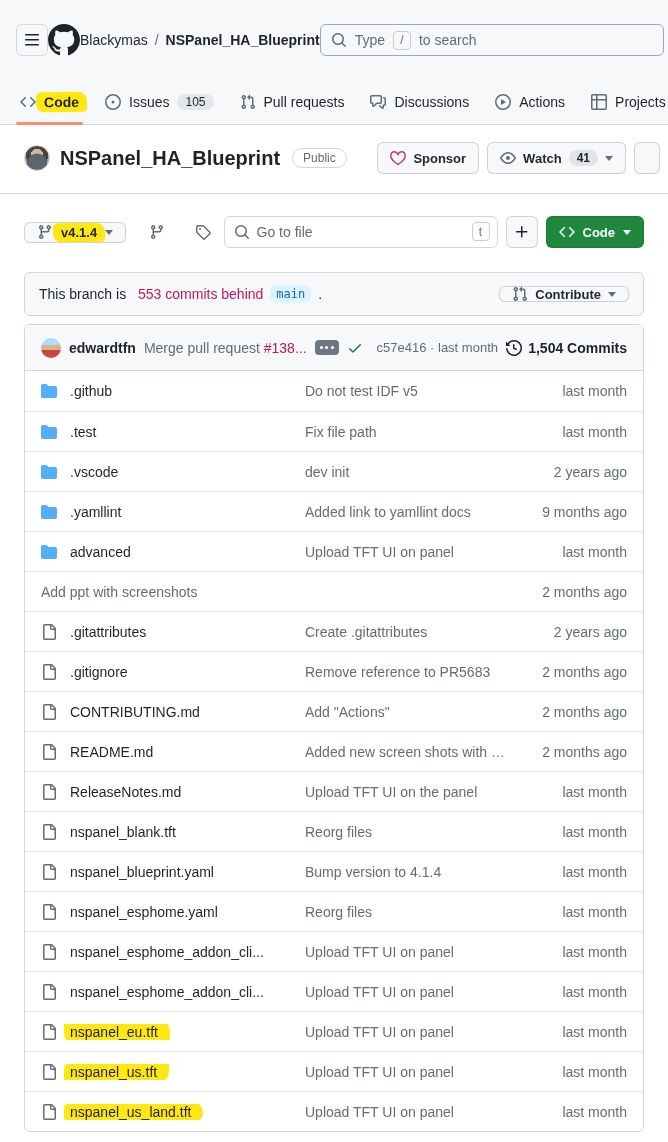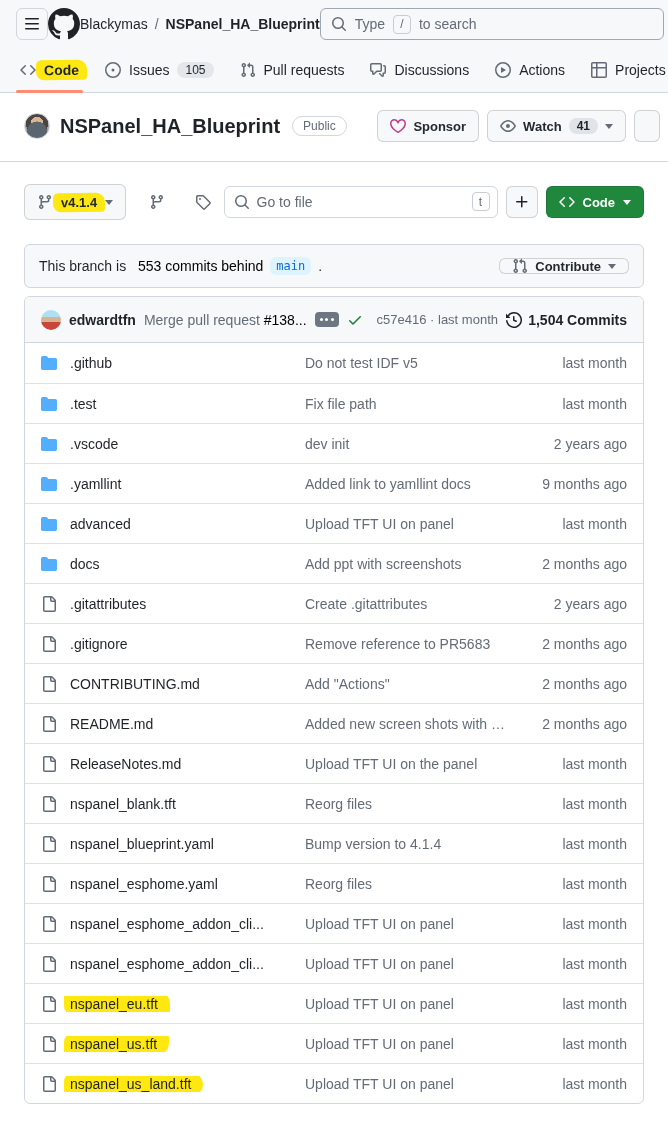--- a/index.html
+++ b/index.html
@@ -3,21 +3,21 @@
 <meta charset="utf-8">
 <style>
   * { box-sizing: border-box; margin: 0; padding: 0; }
   html, body { width: 668px; height: 1142px; overflow: hidden; background: #fff; }
   body { font-family: "Liberation Sans", sans-serif; font-size: 14px; color: #1f2328; }
   svg { display: block; }
   .oct { fill: #636c76; }
   .oct-dark { fill: #1f2328; }
 
   
-  .app-header { display: flex; align-items: center; padding: 8px 16px; background: #f6f8fa; }
+  .app-header { display: flex; align-items: center; padding: 24px 16px; background: #f6f8fa; }
   .hamburger-btn { width: 32px; height: 32px; border: 1px solid #d0d7de; border-radius: 6px; background: transparent; display: flex; align-items: center; justify-content: center; cursor: pointer; }
   .gh-logo { width: 32px; height: 32px; }
   .crumb { display: flex; align-items: center; gap: 7px; white-space: nowrap; }
   .crumb .owner { color: #1f2328; }
   .crumb .sep { color: #656d76; }
   .crumb .repo { font-weight: 700; }
   .hdr-search { margin-left: auto; margin-right: -12px; flex: 1; min-width: 262px; height: 32px; border: 1px solid #9ea7b3; border-radius: 6px; background: #f6f8fa; display: flex; align-items: center; gap: 8px; padding: 0 10px; color: #636c76; }
   .kbd { display: inline-flex; align-items: center; justify-content: center; min-width: 18px; height: 19px; padding: 0 4px; border: 1px solid #ciccd4; border: 1px solid #c8ccd4; border-radius: 4px; font-size: 12px; color: #636c76; background: transparent; }
 
   
@@ -39,36 +39,36 @@
   .pill-badge { border: 1px solid #d0d7de; color: #636c76; border-radius: 2em; font-size: 12px; padding: 2px 10px; margin-left: 2px; }
   .head-actions { margin-left: auto; display: flex; gap: 8px; }
   .btn { display: inline-flex; align-items: center; gap: 7px; height: 32px; padding: 0 12px; background: #f6f8fa; border: 1px solid rgba(31,35,40,0.18); border-radius: 6px; font-size: 13px; font-weight: 700; color: #24292f; cursor: pointer; white-space: nowrap; }
   .btn .counter { background: #e0e3e7; }
   .caret { width: 0; height: 0; border-left: 4px solid transparent; border-right: 4px solid transparent; border-top: 5px solid #636c76; }
   .btn-sliver { width: 26px; margin-right: -16px; padding: 0; }
 
   
   .main { padding: 22px 24px 0; }
   .toolbar { display: flex; align-items: center; }
-  .branch-btn { height: 36px; gap: 8px; text-align: right; }
+  .branch-btn { height: 21px; gap: 8px; text-align: right; }
   .branch-btn .branch-name { font-weight: 700; font-size: 13px; }
   .icon-link { width: 34px; height: 32px; display: flex; align-items: center; justify-content: center; cursor: pointer; }
   .icon-links { display: flex; gap: 12px; margin-left: 14px; }
   .goto-wrap { margin-left: auto; position: relative; width: 274px; }
   .goto-input { width: 100%; height: 32px; border: 1px solid #d0d7de; border-radius: 6px; padding: 0 34px 0 32px; font-size: 14px; color: #1f2328; background: #fff; font-family: "Liberation Sans", sans-serif; }
   .goto-input::placeholder { color: #636c76; }
   .goto-search-icon { position: absolute; left: 10px; top: 8px; }
   .goto-kbd { position: absolute; right: 8px; top: 6px; }
   .plus-btn { width: 32px; justify-content: center; padding: 0; margin-left: 8px; }
   .code-btn { margin-left: 8px; background: #1f883d; border: 1px solid rgba(31,35,40,0.15); color: #fff; font-weight: 700; gap: 8px; }
   .code-btn .caret { border-top-color: #fff; }
 
   
   .behind-banner { margin-top: 24px; height: 44px; border: 1px solid #d0d7de; border-radius: 6px; background: #f6f8fa; display: flex; align-items: center; padding: 8px 14px; gap: 4px; }
-  .link { color: #000000; text-decoration: none; cursor: pointer; }
+  .link { color: #be185d; text-decoration: none; cursor: pointer; }
   .branch-label { font-family: "DejaVu Sans Mono", monospace; font-size: 12px; color: #0969da; background: #ddf4ff; border-radius: 6px; padding: 2px 6px; margin: 0 3px; cursor: pointer; }
   .contribute-btn { margin-left: auto; height: 16px; }
 
   
   .file-table { margin-top: 8px; border: 1px solid #d0d7de; border-radius: 6px; overflow: hidden; background: #fff; }
   .commit-row { display: flex; align-items: center; gap: 8px; height: 46px; background: #f6f8fa; border-bottom: 1px solid #d0d7de; padding: 0 16px; white-space: nowrap; }
   .commit-avatar { width: 20px; height: 20px; border-radius: 50%; flex: none; background: linear-gradient(180deg, #aee0f2 0 34%, #d8b48e 35% 60%, #c9463a 61%); cursor: pointer; }
   .commit-author { font-weight: 700; cursor: pointer; }
   .commit-msg { color: #636c76; overflow: hidden; text-overflow: ellipsis; cursor: pointer; }
   .ellipsis-pill { background: #6e7781; border-radius: 4px; width: 24px; height: 15px; display: flex; align-items: center; justify-content: center; gap: 2.5px; cursor: pointer; flex: none; }
@@ -308,27 +308,20 @@
       <svg class="icon-dir" width="16" height="16" viewBox="0 0 16 16">
               <path d="M1.75 1A1.75 1.75 0 0 0 0 2.75v10.5C0 14.216.784 15 1.75 15h12.5A1.75 1.75 0 0 0 16 13.25v-8.5A1.75 1.75 0 0 0 14.25 3H7.5a.25.25 0 0 1-.2-.1l-.9-1.2C6.07 1.26 5.55 1 5 1H1.75Z"></path>
             </svg>
 
       <span class="fname">advanced</span>
     </div>
     <span class="cell-msg">Upload TFT UI on panel</span>
     <span class="cell-date">last month</span>
   </div>
         <div class="row dir">
-    <div class="cell-name">
-      <svg class="icon-dir" width="16" height="16" viewBox="0 0 16 16">
-              <path d="M1.75 1A1.75 1.75 0 0 0 0 2.75v10.5C0 14.216.784 15 1.75 15h12.5A1.75 1.75 0 0 0 16 13.25v-8.5A1.75 1.75 0 0 0 14.25 3H7.5a.25.25 0 0 1-.2-.1l-.9-1.2C6.07 1.26 5.55 1 5 1H1.75Z"></path>
-            </svg>
-
-      <span class="fname">docs</span>
-    </div>
     <span class="cell-msg">Add ppt with screenshots</span>
     <span class="cell-date">2 months ago</span>
   </div>
         <div class="row file">
     <div class="cell-name">
 
       <svg class="icon-file" width="16" height="16" viewBox="0 0 16 16">
               <path class="oct" d="M2 1.75C2 .784 2.784 0 3.75 0h6.586c.464 0 .909.184 1.237.513l2.914 2.914c.329.328.513.773.513 1.237v9.586A1.75 1.75 0 0 1 13.25 16h-9.5A1.75 1.75 0 0 1 2 14.25Zm1.75-.25a.25.25 0 0 0-.25.25v12.5c0 .138.112.25.25.25h9.5a.25.25 0 0 0 .25-.25V6h-2.75A1.75 1.75 0 0 1 9 4.25V1.5Zm6.75.062V4.25c0 .138.112.25.25.25h2.688l-.011-.013-2.914-2.914-.013-.011Z"></path>
             </svg>
       <span class="fname">.gitattributes</span>

